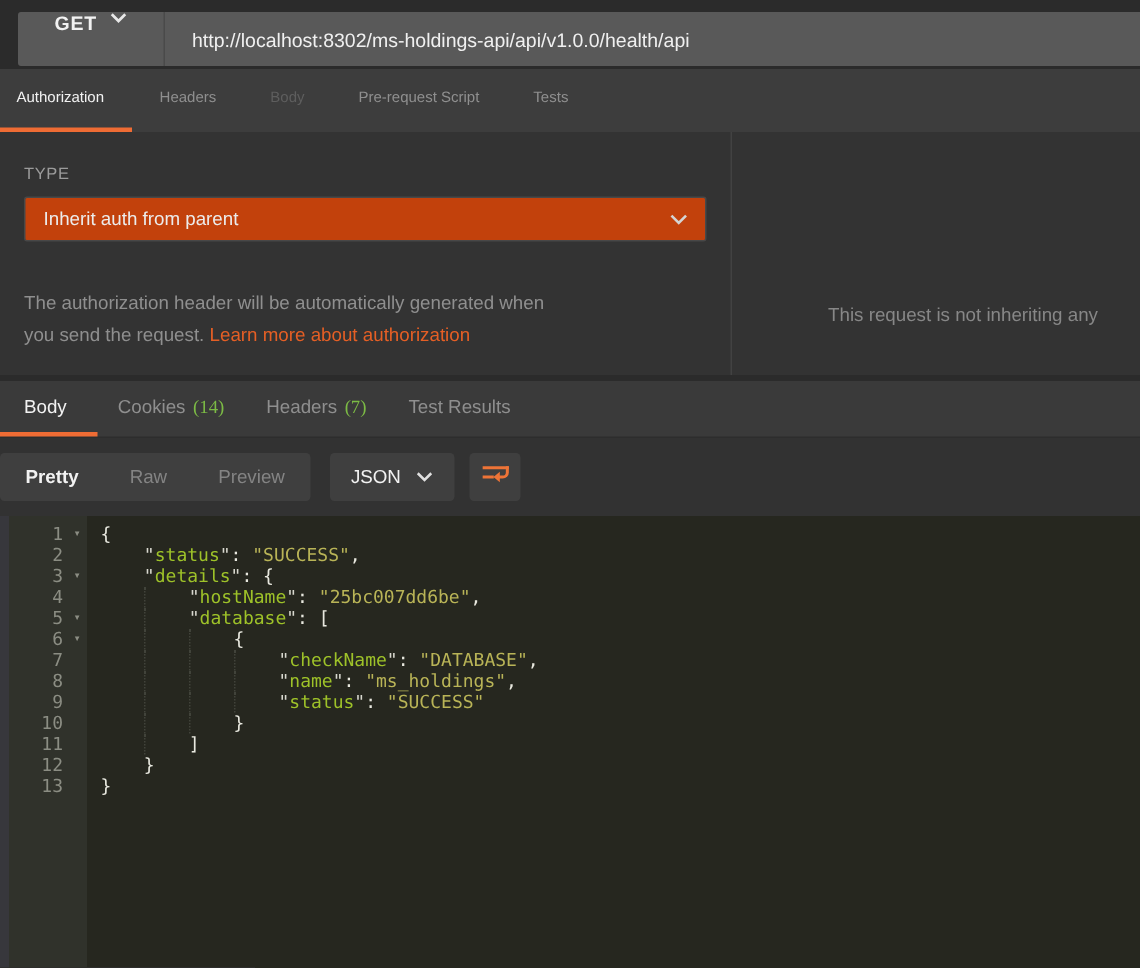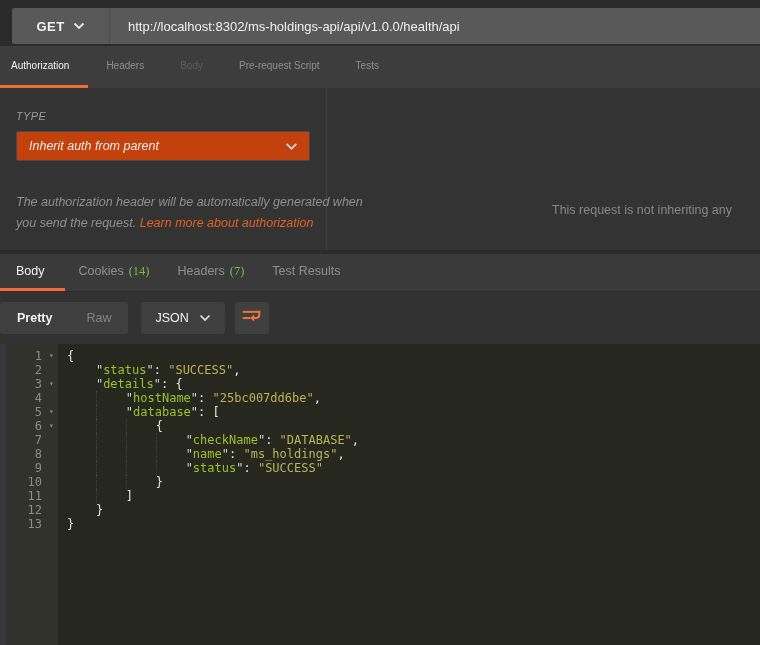--- a/index.html
+++ b/index.html
@@ -3,39 +3,39 @@
 <meta charset="utf-8">
 <style>
   * { margin:0; padding:0; box-sizing:border-box; }
   html,body { width:760px; height:645px; overflow:hidden; background:#333; }
   body { font-family:"Liberation Sans", sans-serif; font-size:12px; color:#ccc; position:relative; }
 
   
   .topbar { height:46px; background:#2b2b2b; position:relative; }
   .urlbar { position:absolute; left:12px; right:-4px; top:8px; height:36px;
             background:#595959; display:flex; align-items:stretch; border-radius:2px; }
-  .method { width:98px; display:flex; align-items:center; justify-content:center; gap:8px;
+  .method { width:98px; display:flex; align-items:flex-start; justify-content:center; gap:8px;
             border-right:1px solid #4a4a4a; cursor:pointer; }
   .method .m-label { color:#f2f2f2; font-weight:bold; font-size:13px; letter-spacing:.5px; }
   .url-text { flex:1; display:flex; align-items:center; padding-left:18px;
               color:#f0f0f0; font-size:13px; white-space:nowrap; overflow:hidden; }
   .chev { width:12px; height:8px; display:inline-block; }
   .chev svg { display:block; }
 
   
   .req-tabs { height:42px; background:#3d3d3d; display:flex; align-items:stretch; }
   .rtab { display:flex; align-items:center; padding:0 18px; color:#8f8f8f; font-size:10px;
           cursor:pointer; border-bottom:3px solid transparent; }
   .rtab.first { padding-left:11px; padding-right:19px; }
   .rtab.active { color:#f2f2f2; border-bottom-color:#ef6c34; }
   .rtab.disabled { color:#5e5e5e; }
 
   
   .auth-panel { height:162px; background:#333; position:relative; display:flex; }
-  .auth-left { width:327px; border-right:1px solid #424242; padding:22px 16px 0 16px;font-style:italic; }
+  .auth-left { width:488px; border-right:1px solid #424242; padding:22px 16px 0 16px; }
   .type-label { color:#9b9b9b; font-size:11px; letter-spacing:.4px; margin-bottom:9px; }
   .type-select { height:30px; background:#c2410c; border:1px solid #484848; border-radius:2px;
                  display:flex; align-items:center; padding:12px 12px; color:#ececec; font-size:12.5px;
                  cursor:pointer; justify-content:space-between;text-align:right; }
   .auth-help { margin-top:31px; color:#8f8f8f; font-size:12.5px; line-height:1.65; width:360px; }
   .auth-help a { color:#e55f25; text-decoration:none; cursor:pointer; }
   .auth-right-msg { position:absolute; left:552px; top:70px; color:#878787; font-size:12.5px;
                     white-space:nowrap;margin-top:45px; }
 
   .section-gap { height:4px; background:#2b2b2b; }
@@ -135,20 +135,21 @@
   </div>
   <div class="ptab">
     <span>Test Results</span>
   </div>
 </div>
 
 <div class="resp-toolbar">
   <div class="seg">
     <div class="seg-item active">Pretty</div>
     <div class="seg-item">Raw</div>
+    <div class="seg-item">Preview</div>
   </div>
   <div class="fmt-select">
     <span>JSON</span>
     <span class="chev">
       <svg width="12" height="8" viewBox="0 0 12 8">
           <polyline points="1.5,1.5 6,6 10.5,1.5" fill="none" stroke="#e0e0e0" stroke-width="1.7"></polyline>
         </svg>
     </span>
   </div>
   <div class="wrap-btn">

